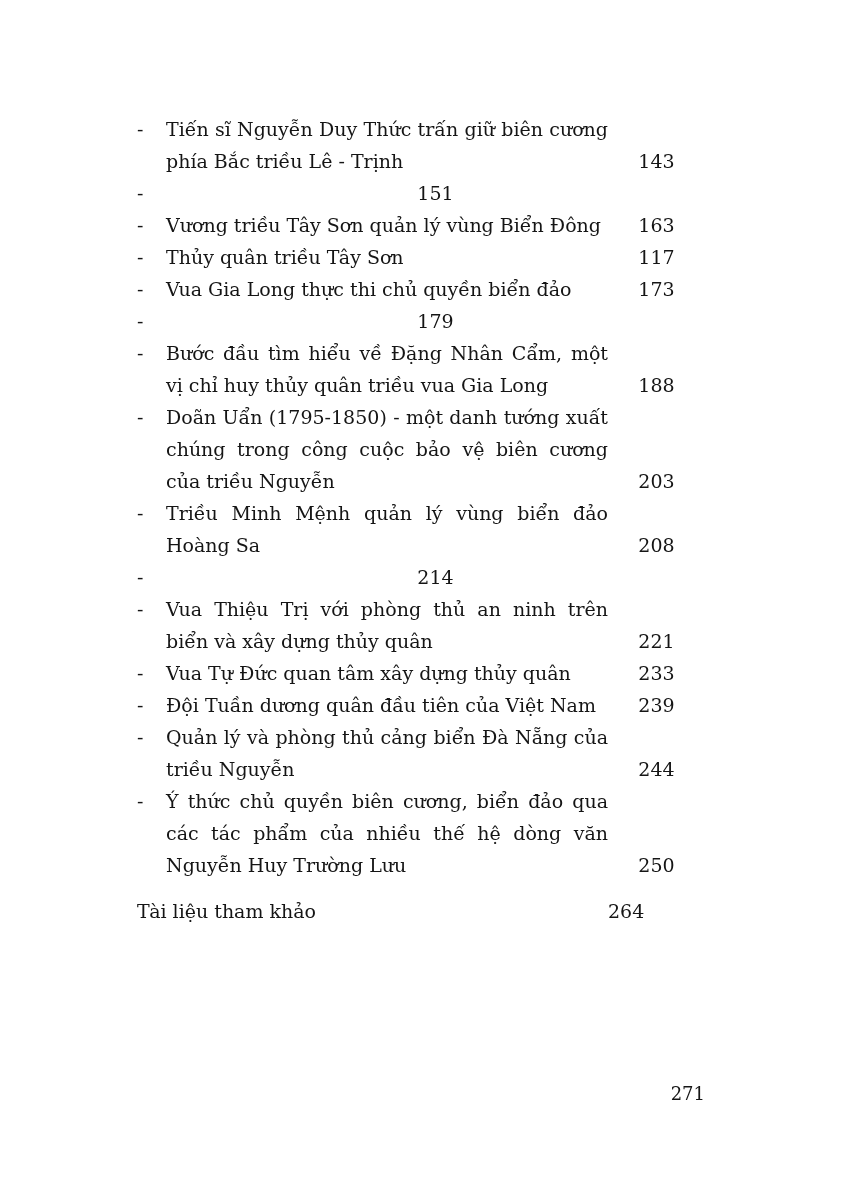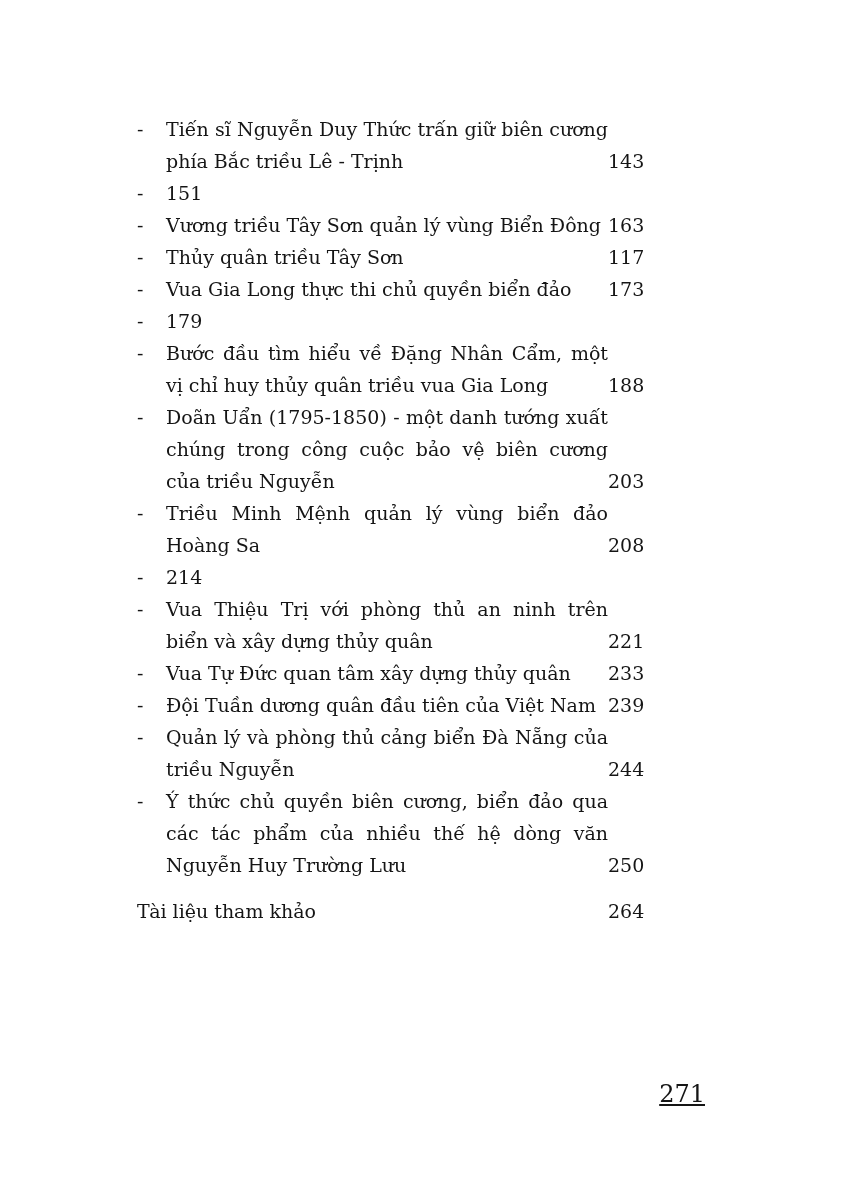--- a/index.html
+++ b/index.html
@@ -30,43 +30,42 @@
   }
   .toc-entry .bullet {
     flex: 0 0 29px;
   }
   .toc-entry .title {
     flex: 0 0 442px;
     text-align: justify;
   }
   .toc-entry .pageno {
     flex: 1 1 auto;
-    text-align: left;
+    text-align: center;
     align-self: flex-end;
   }
   .references-row {
     display: flex;
     margin-top: 14px;
     align-items: flex-end;
   }
   .references-row .ref-title {
     flex: 0 0 471px;
   }
   .references-row .pageno {
     flex: 1 1 auto;
     text-align: left;
   }
   .folio {
     position: absolute;
     top: 1078px;
     right: 136px;
-    font-size: 24px;
+    font-size: 18px;
     line-height: 32px;
     text-align: right;
-    text-decoration: underline;
   }
 </style>
 </head>
 <body>
 
 <div class="page">
 
   <div class="toc">
 
   <div class="toc-entry">

